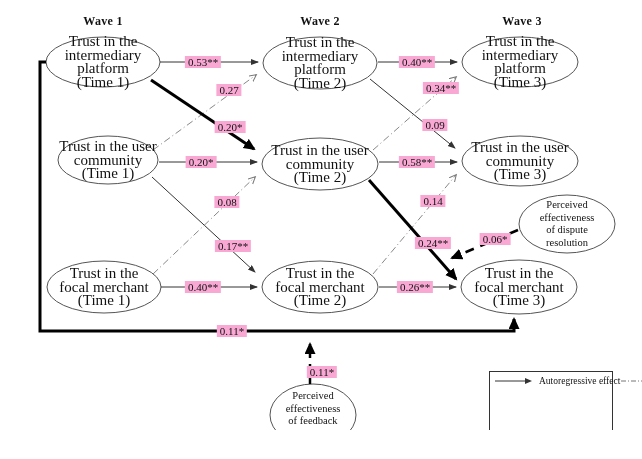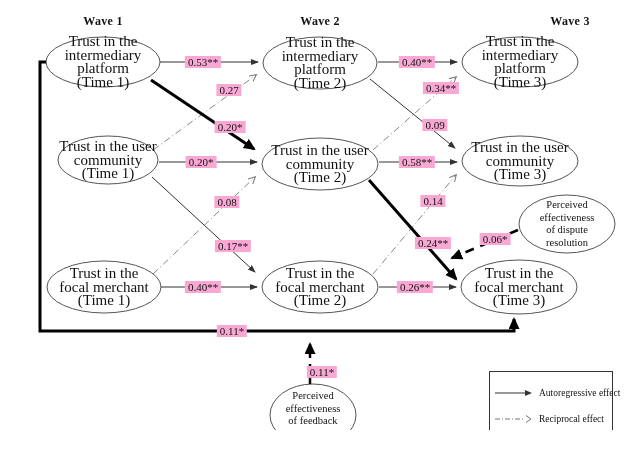--- a/index.html
+++ b/index.html
@@ -16,21 +16,21 @@
     position:absolute;transform:translate(-50%,-50%);
     font-size:15px;line-height:13.5px;text-align:center;white-space:pre-line;
   }
   .coef{
     position:absolute;transform:translate(-50%,-50%);
     font-size:11px;background:#f9a8d4;padding:0 3px;white-space:nowrap;line-height:12px;
   }
   #legend-box{
     position:absolute;left:489px;top:371px;width:124px;height:70px;
     border:1px solid #333;background:#fff;box-sizing:border-box;
-    display:flex;flex-direction:column;justify-content:space-evenly;padding:2px 4px;
+    display:flex;flex-direction:row;justify-content:space-evenly;padding:2px 4px;
   }
   .legend-row{display:flex;align-items:center;gap:5px;height:14px;}
   .legend-sample{flex:0 0 40px;height:12px;}
   .legend-label{font-size:9.5px;white-space:nowrap;}
 </style>
 </head>
 <body>
 
 <div id="stage">
 
@@ -77,21 +77,21 @@
     <path d="M151,80 L254,149" stroke="#000" stroke-width="3" fill="none" marker-end="url(#m-thick)"></path>
     <path d="M369,180 L456,279" stroke="#000" stroke-width="3" fill="none" marker-end="url(#m-thick)"></path>
     <path d="M46,62 L40,62 L40,331 L514,331 L514,319" stroke="#000" stroke-width="3" fill="none" marker-end="url(#m-thick)"></path>
 
     <path d="M518,230 L452,258" stroke="#000" stroke-width="2.5" fill="none" stroke-dasharray="9 7" marker-end="url(#m-thick)"></path>
     <path d="M310,384 L310,344" stroke="#000" stroke-width="2.5" fill="none" stroke-dasharray="7 6" marker-end="url(#m-thick)"></path>
   </svg>
 
   <div class="wave-heading" style="left:103px;top:21px;">Wave 1</div>
   <div class="wave-heading" style="left:320px;top:21px;">Wave 2</div>
-  <div class="wave-heading" style="left:522px;top:21px;margin-left:48px;">Wave 3</div>
+  <div class="wave-heading" style="left:522px;top:21px;">Wave 3</div>
 
   <div class="node-label" style="left:103px;top:62px;width:100px;">Trust in the
 intermediary
 platform
 (Time 1)</div>
   <div class="node-label" style="left:320px;top:63px;width:100px;">Trust in the
 intermediary
 platform
 (Time 2)</div>
   <div class="node-label" style="left:520px;top:62px;width:100px;">Trust in the

